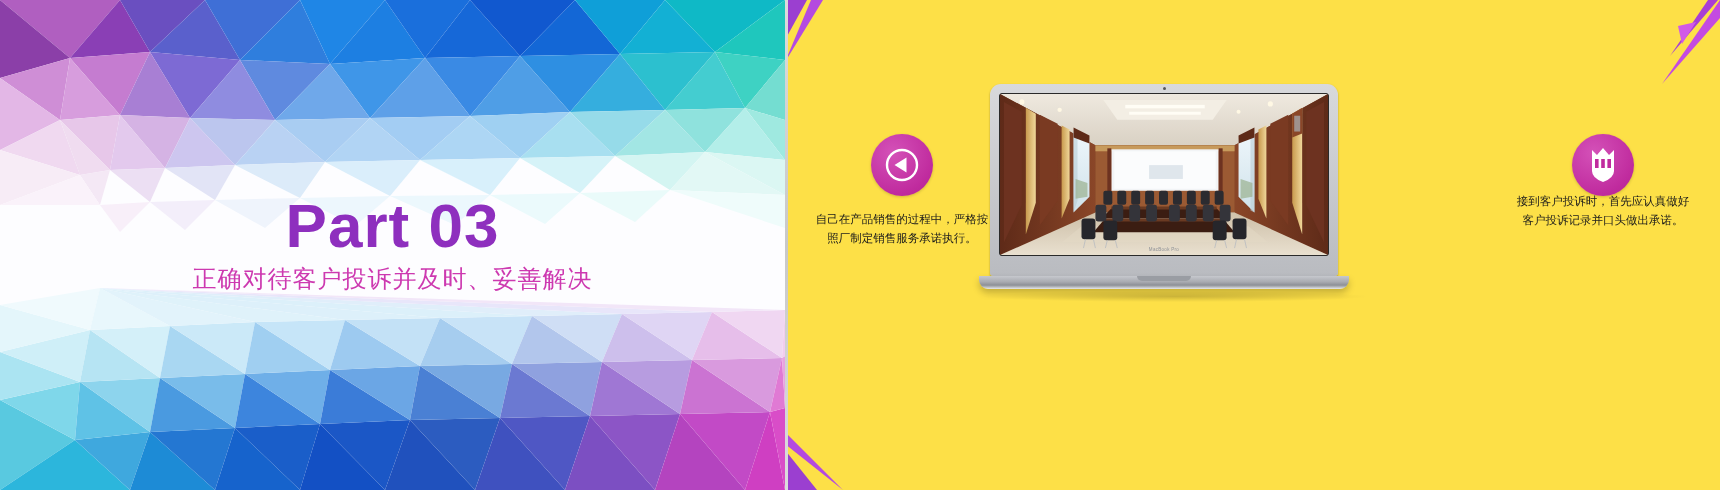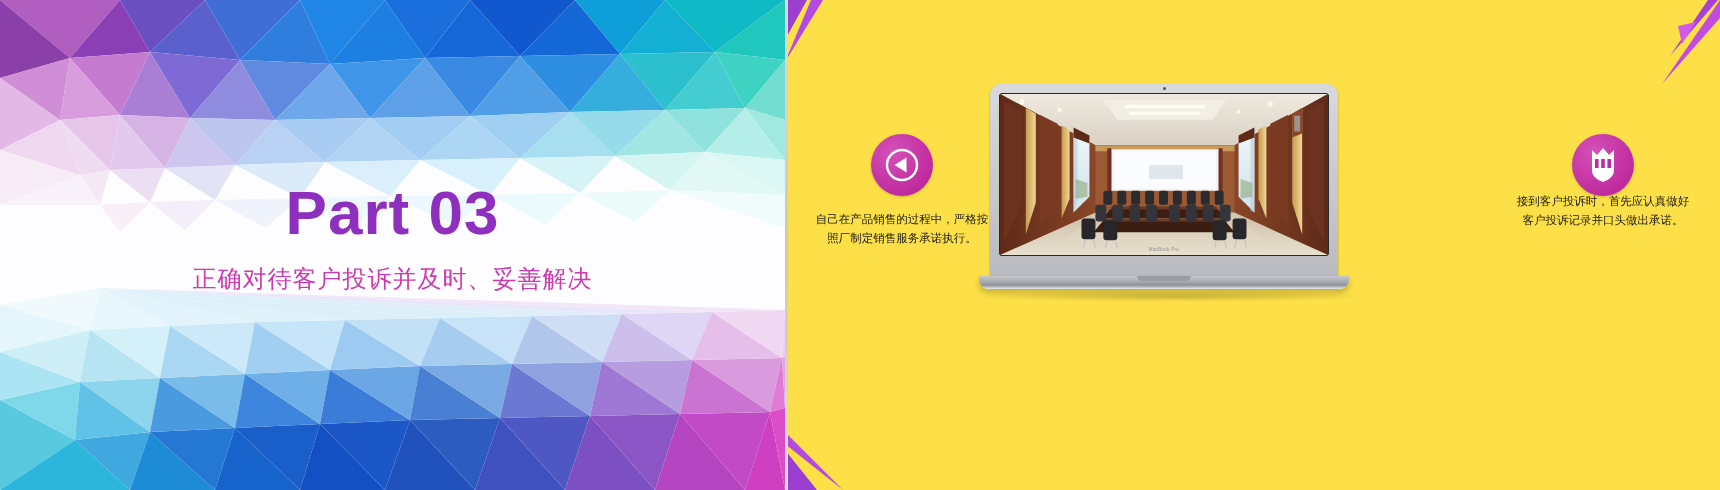--- a/index.html
+++ b/index.html
@@ -20,21 +20,21 @@
     position:absolute;left:0;top:0;width:785px;height:490px;
     display:flex;flex-direction:column;align-items:center;justify-content:center;
     z-index:5;
   }
   .part-title{
     font-size:62px;font-weight:bold;color:#8e2fbe;letter-spacing:1px;
     line-height:1.0;margin:0 0 6px 0;text-align:center;
   }
   .part-sub{
     font-size:24px;color:#cd39b0;letter-spacing:1px;font-weight:500;
-    text-align:center;margin:13px;
+    text-align:center;margin:0;
   }
 
   
   .divider{
     position:absolute;left:785px;top:0;width:3px;height:490px;
     background:linear-gradient(to bottom,#dcdcdc,#c8c8c8,#dcdcdc);
     z-index:9;
   }
 
   

